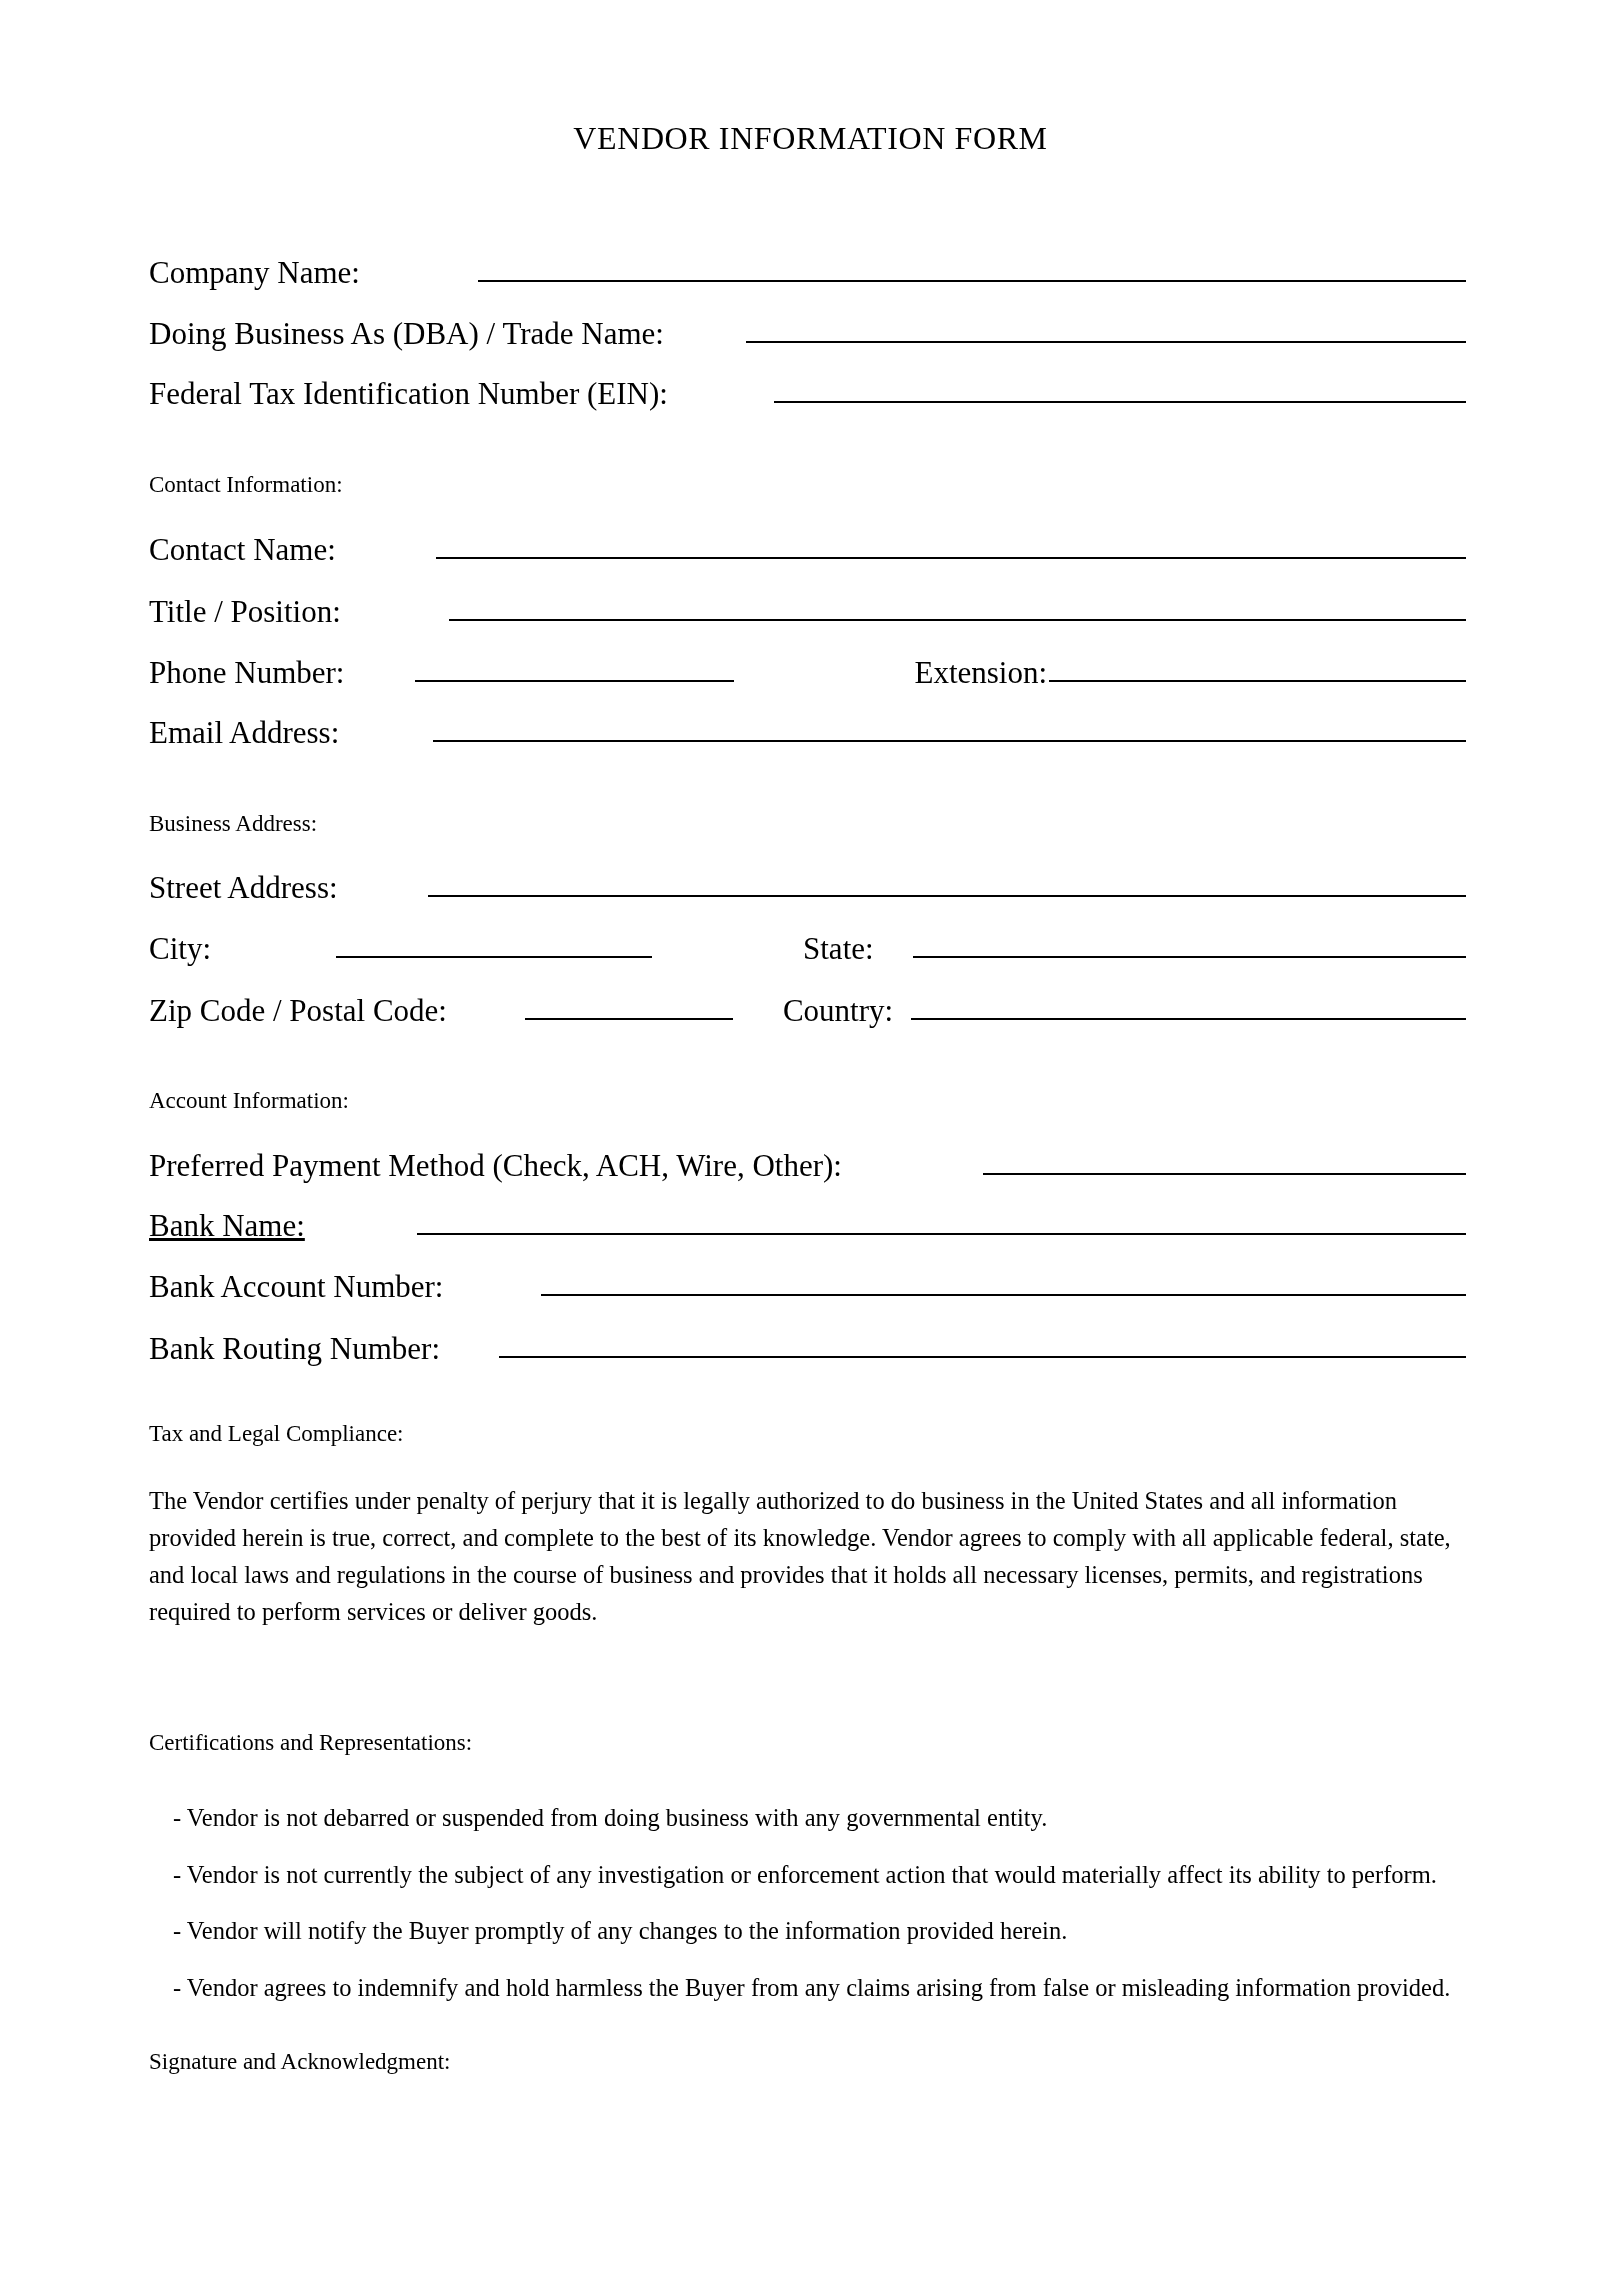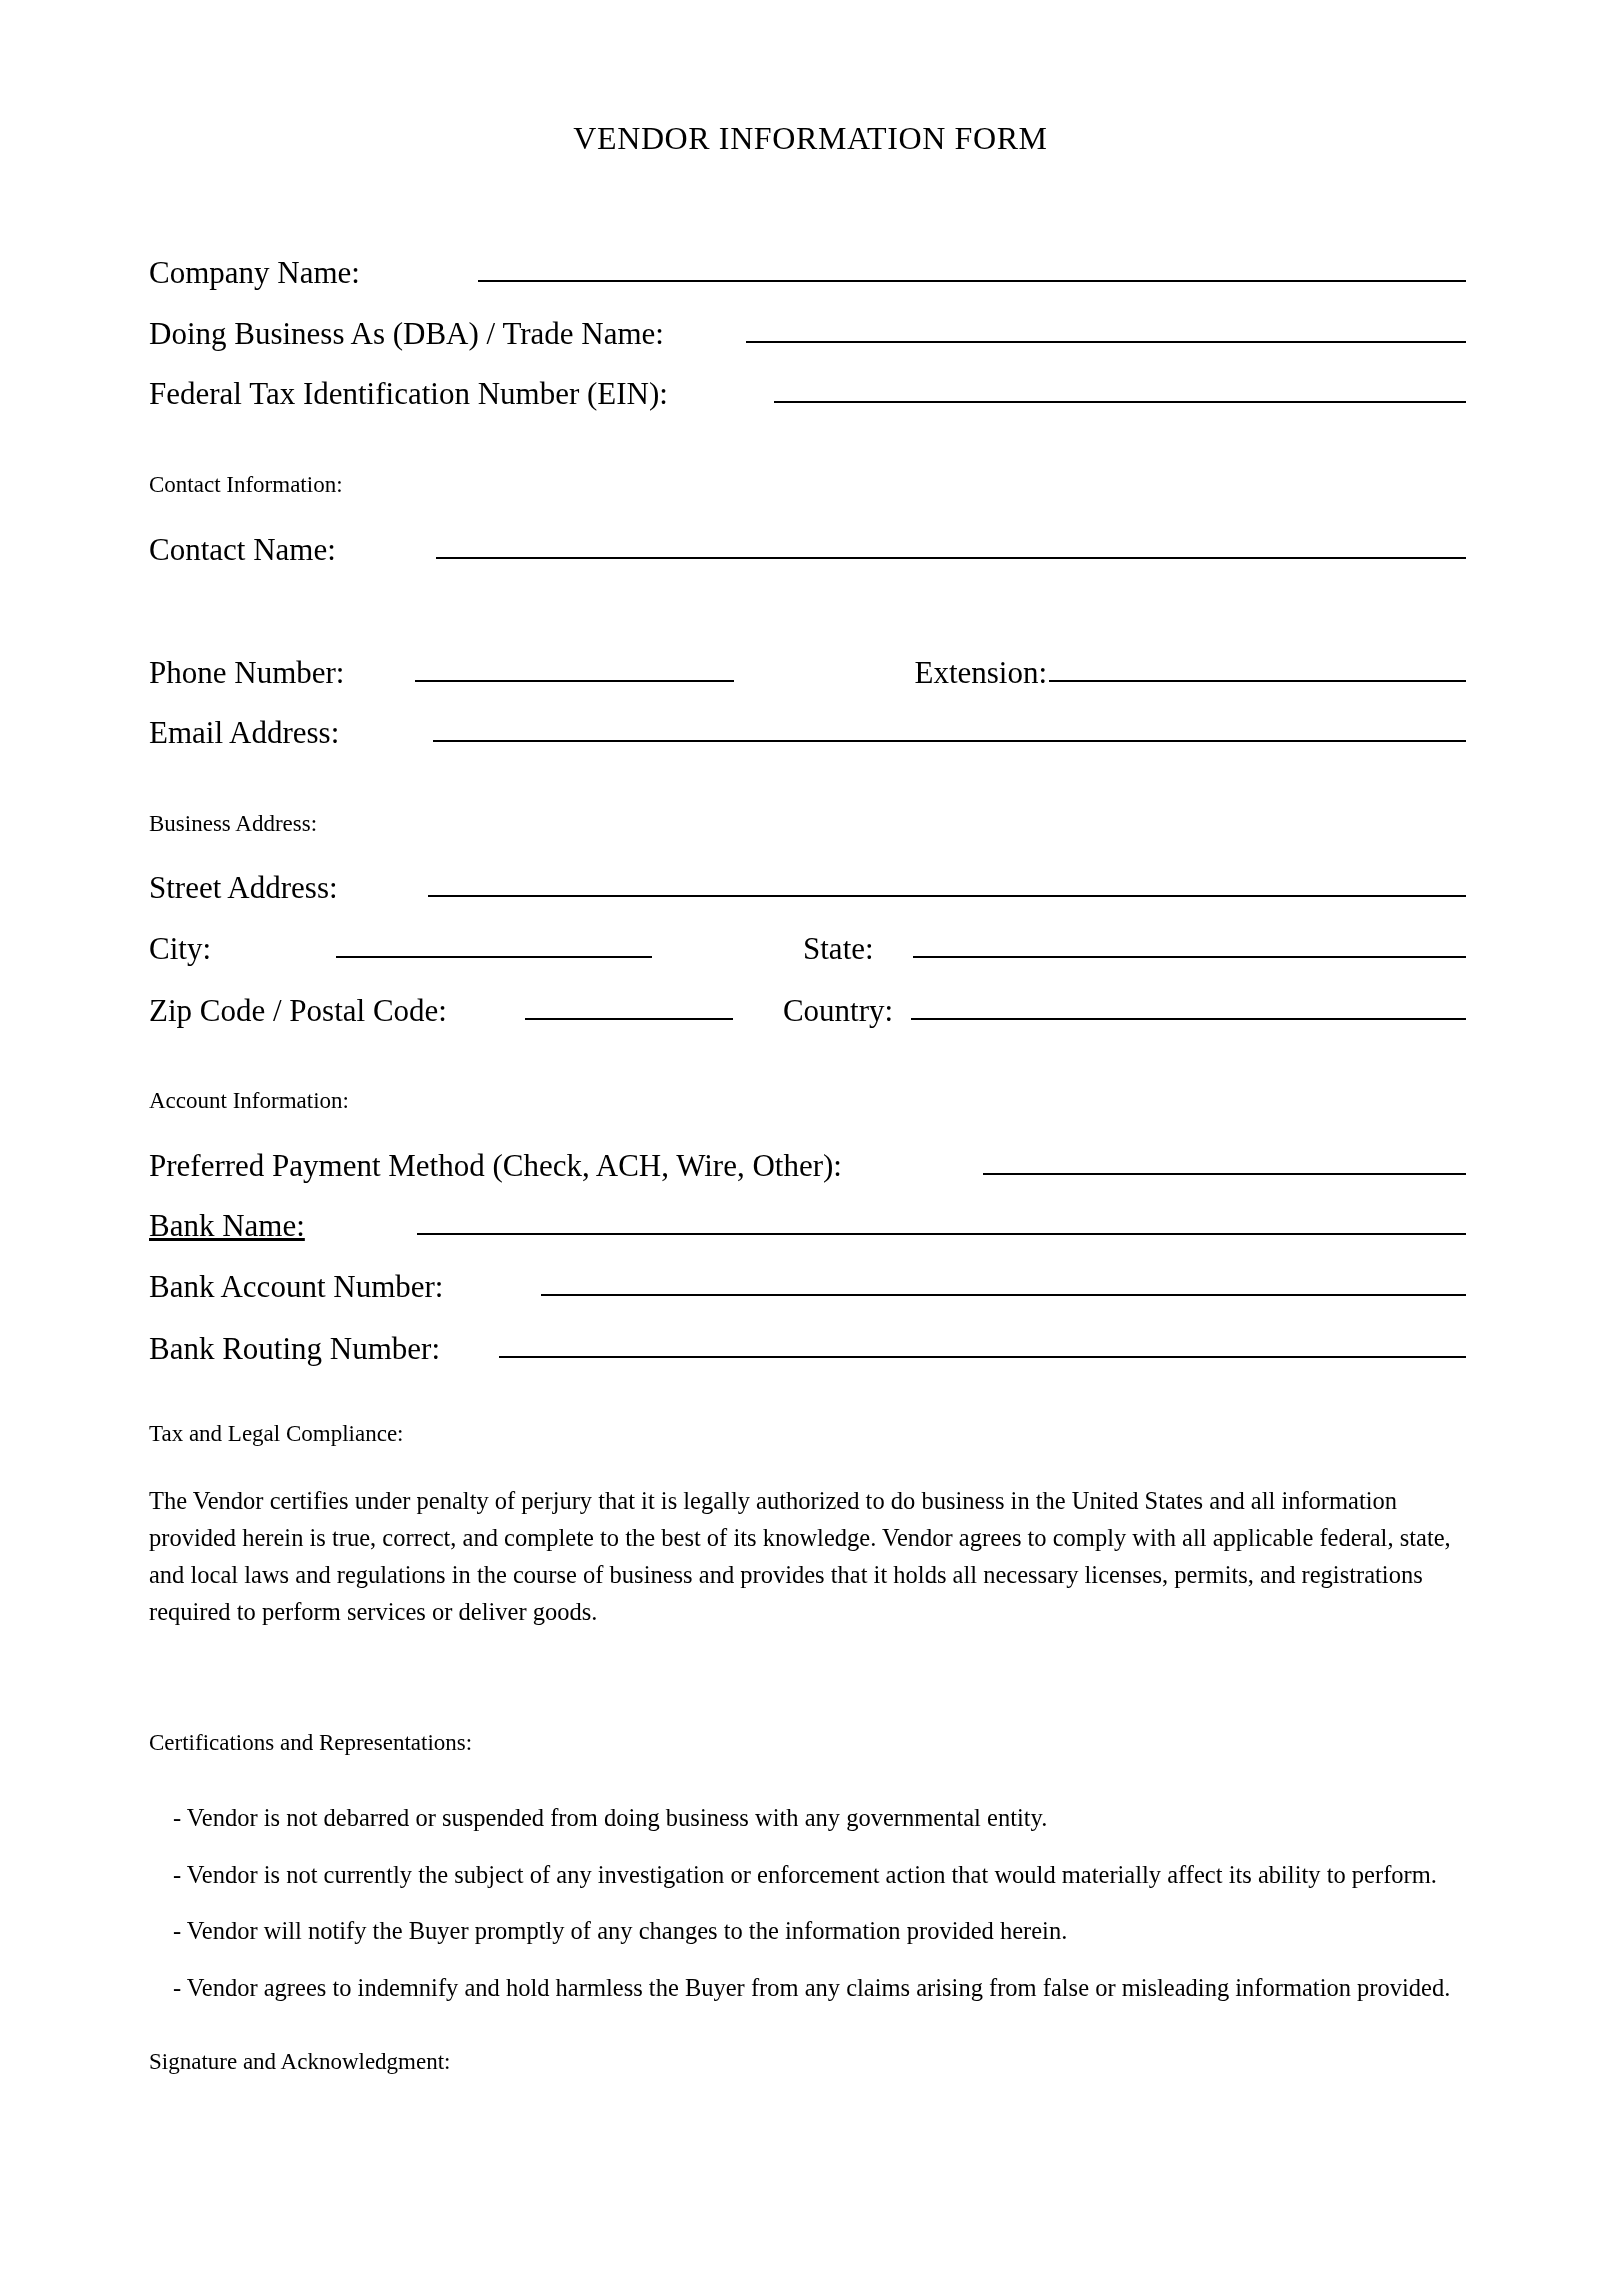--- a/index.html
+++ b/index.html
@@ -121,20 +121,25 @@
   </div>
 
   <div class="section-head" style="top: 472px;">Contact Information:</div>
 
   <div class="form-row" style="top: 534px;">
     <span class="label">Contact Name:</span>
     <span class="gap" style="width:100px;"></span>
     <span class="rule"></span>
   </div>
 
+  <div class="form-row" style="top: 596px;">
+    <span class="label">Title / Position:</span>
+    <span class="gap" style="width:108px;"></span>
+    <span class="rule"></span>
+  </div>
 
   <div class="form-row" style="top: 657px;">
     <span class="label">Phone Number:</span>
     <span class="gap" style="width:71px;"></span>
     <span class="rule fixed-phone"></span>
     <span class="gap" style="width:180px;"></span>
     <span class="label">Extension:</span>
     <span class="gap" style="width:2px;"></span>
     <span class="rule"></span>
   </div>

